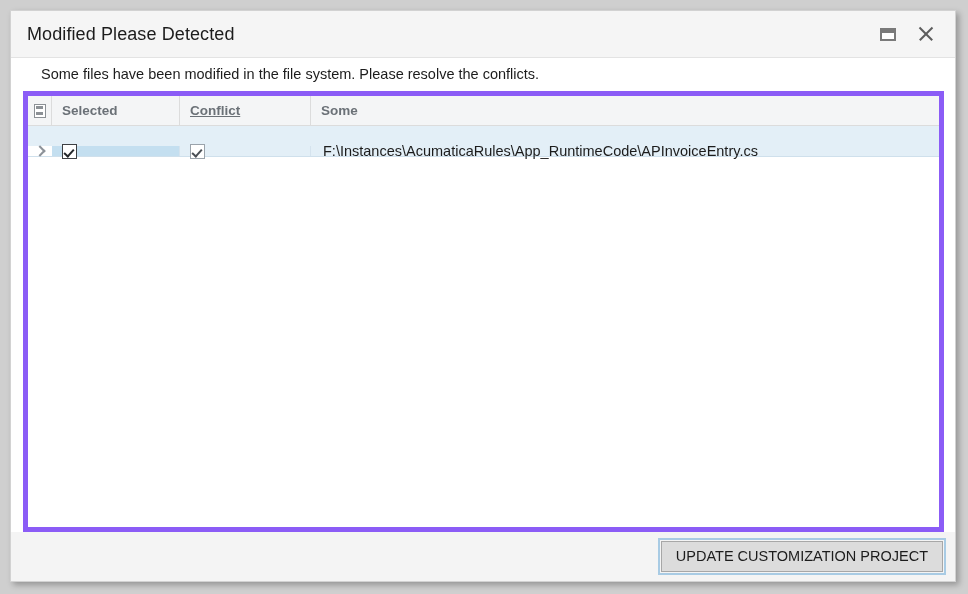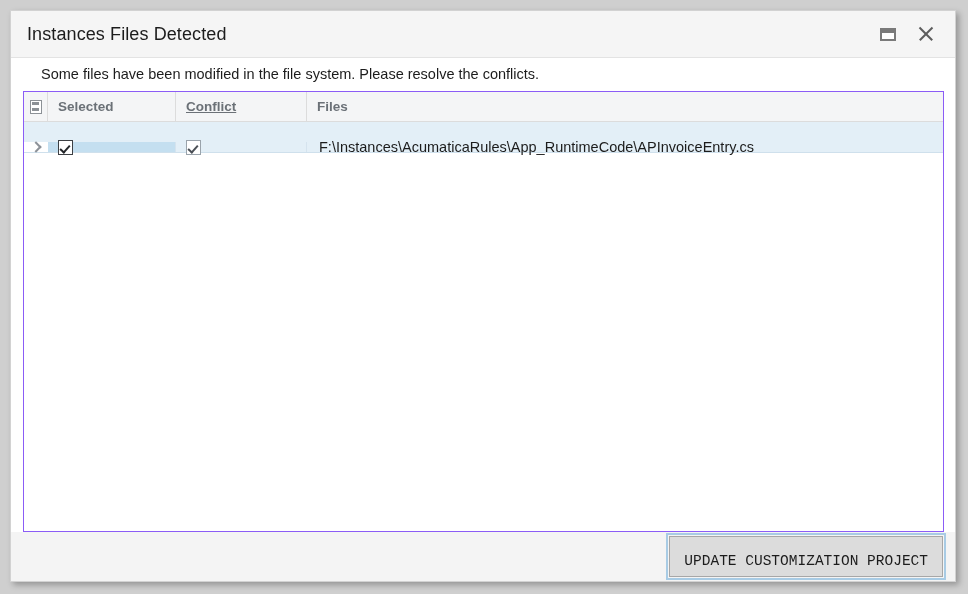--- a/index.html
+++ b/index.html
@@ -104,21 +104,21 @@
   .description {
     font-size: 14.5px;
     color: #1c1c1c;
     padding: 8px 0 9px 30px;
     background: #ffffff;
   }
 
   
   .grid-wrap {
     margin: 0 11px 0 12px;
-    border: 1px solid #8b5cf6;
+    border: 5px solid #8b5cf6;
     background: #ffffff;
     flex: 1;
     display: flex;
     flex-direction: column;
     min-height: 0;
   }
   .grid-header {
     display: flex;
     height: 29px;
     min-height: 29px;
@@ -261,43 +261,43 @@
     min-height: 49px;
     background: #f4f4f4;
     display: flex;
     align-items: center;
     justify-content: flex-end;
     padding-right: 12px;
     gap: 12px;
     box-sizing: border-box;
   }
   .btn {
-    font-family: Liberation Mono, monospace;
+    font-family: Liberation Sans, sans-serif;
     font-size: 14.5px;
     color: #1c1c1c;
     background: #dcdcdc;
     border: 1px solid #b5b5b5;
-    padding: 17px 14px 8px 14px;
+    padding: 7px 14px 8px 14px;
     cursor: pointer;
     line-height: 1;
     box-sizing: border-box;
   }
   .btn.focused {
     outline: 2px solid #a8cbe4;
     outline-offset: 1px;
     border-color: #a7a7a7;
   }
 </style>
 </head>
 <body>
 
 <div id="dialog">
 
   <div class="titlebar">
-    <div class="title-text">Instances Files Detected</div>
+    <div class="title-text">Modified Please Detected</div>
     <div class="win-buttons">
       <div class="win-btn">
         <span class="restore-glyph"></span>
       </div>
       <div class="win-btn">
         <span class="close-glyph"></span>
       </div>
     </div>
   </div>
 
@@ -306,21 +306,21 @@
     <div class="description">Some files have been modified in the file system. Please resolve the conflicts.</div>
 
     <div class="grid-wrap">
 
       <div class="grid-header">
         <div class="gh-cell icon-col">
           <span class="grid-icon"></span>
         </div>
         <div class="gh-cell sel-col">Selected</div>
         <div class="gh-cell conflict-col">Conflict</div>
-        <div class="gh-cell path-col">Files</div>
+        <div class="gh-cell path-col">Some</div>
       </div>
 
       <div class="grid-body">
         <div class="grid-row">
           <div class="gr-cell indicator-col">
             <span class="chevron"></span>
           </div>
           <div class="gr-cell sel-col">
             <span class="checkbox strong"></span>
           </div>

